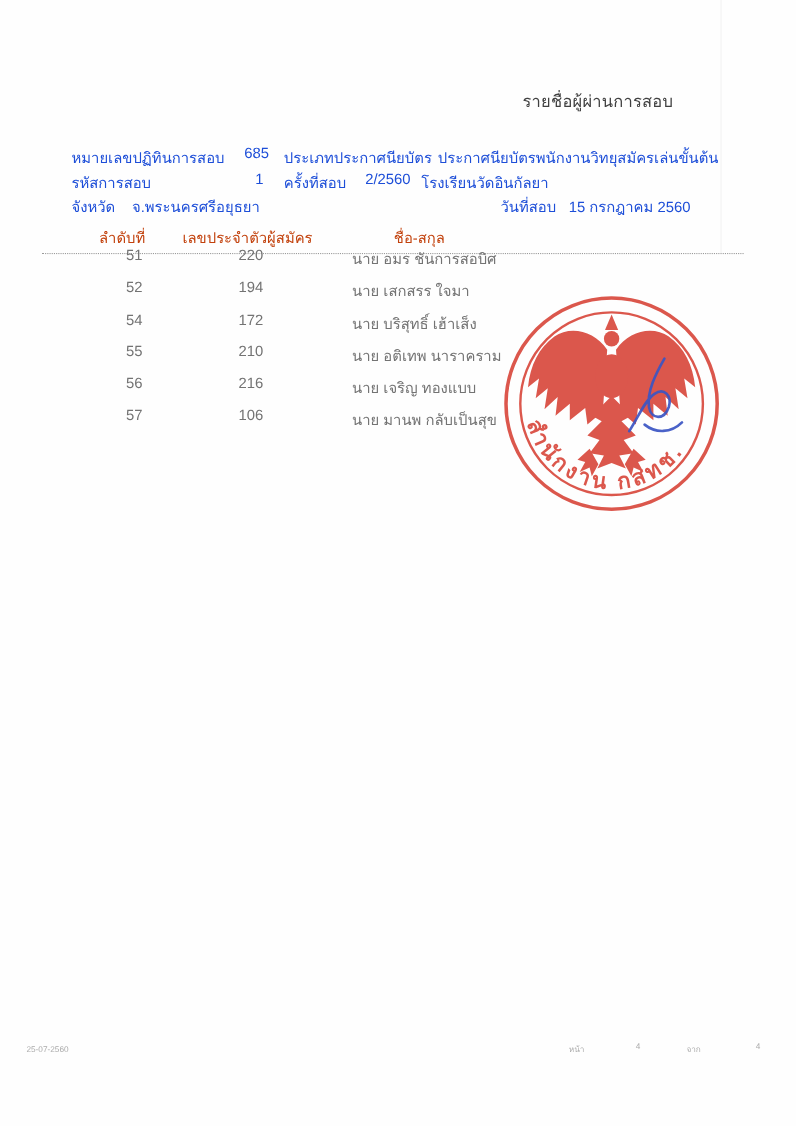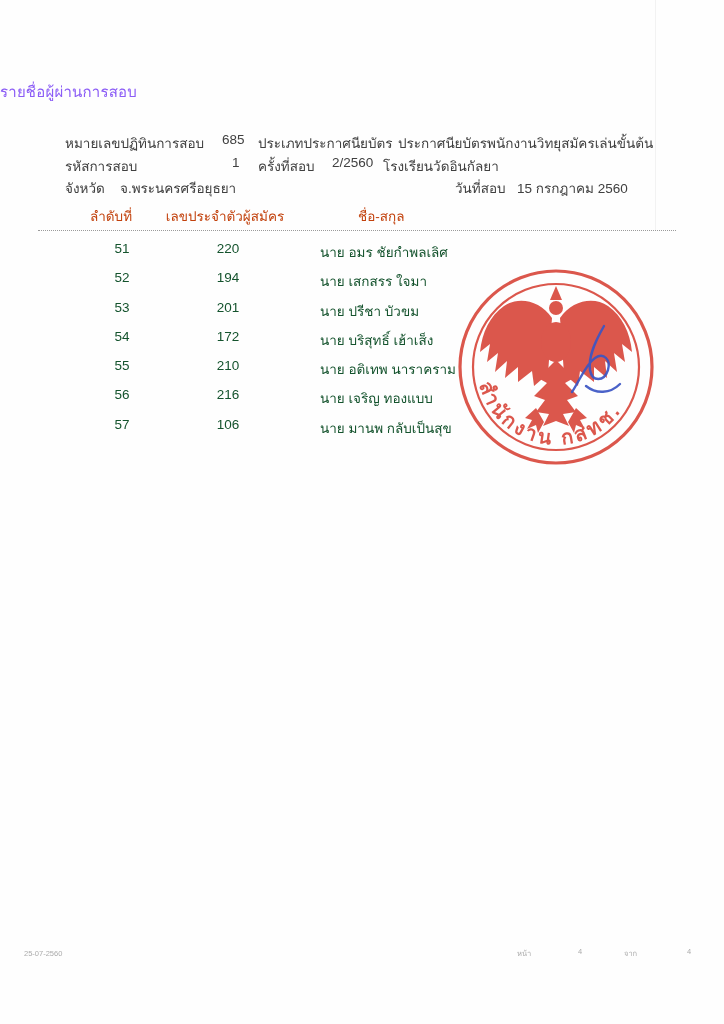--- a/index.html
+++ b/index.html
@@ -15,37 +15,37 @@
     position: absolute; inset: 0;
     background: #fefefe;
   }
   
   .scan-line {
     position: absolute; left: 655px; top: 0; width: 1px; height: 230px;
     background: #f2f2f2;
   }
   .doc-title {
     position: absolute; top: 80px; left: 0; width: 612px;
-    text-align: left;
-    font-size: 15px; color: #8b5cf6;
+    text-align: right;
+    font-size: 15px; color: #404040;
     letter-spacing: 0.2px;
   }
-  .hdr { position: absolute; font-size: 13.5px; color: #404040; white-space: nowrap; }
+  .hdr { position: absolute; font-size: 13.5px; color: #1d4ed8; white-space: nowrap; }
   .r1 { top: 132px; }
   .r2 { top: 155px; }
   .r3 { top: 177px; }
   .tbl-head { position: absolute; top: 205px; left: 0; width: 724px; height: 22px; font-size: 13.5px; color: #c2410c; }
   .tbl-head .h-no   { position: absolute; left: 79px;  width: 64px;  text-align: center; }
   .tbl-head .h-id   { position: absolute; left: 155px; width: 140px; text-align: center; }
   .tbl-head .h-name { position: absolute; left: 358px; }
   .dotted-sep {
     position: absolute; top: 230px; left: 38px; width: 638px; height: 0;
     border-top: 1.5px dotted #9a9a9a;
   }
-  .tbl-body { position: absolute; top: 241px; left: 38px; width: 638px; font-size: 13.5px; color: #14532d; }
+  .tbl-body { position: absolute; top: 224px; left: 38px; width: 638px; font-size: 13.5px; color: #737373; }
   .trow { position: relative; height: 29.3px; }
   .trow .c-no   { position: absolute; left: 54px;  width: 60px; text-align: center; }
   .trow .c-id   { position: absolute; left: 160px; width: 60px; text-align: center; }
   .trow .c-name { position: absolute; left: 282px; white-space: nowrap; }
   .stamp-layer {
     position: absolute; inset: 0;
     pointer-events: none;
   }
   .footer-text { position: absolute; font-size: 7.5px; color: #ababab; white-space: nowrap; margin-top: 12px; }
   .f-date   { left: 24px;  top: 937px; }
@@ -82,31 +82,26 @@
     <span class="h-no">ลำดับที่</span>
     <span class="h-id">เลขประจำตัวผู้สมัคร</span>
     <span class="h-name">ชื่อ-สกุล</span>
   </div>
   <div class="dotted-sep"></div>
 
   <div class="tbl-body">
     <div class="trow">
       <span class="c-no">51</span>
       <span class="c-id">220</span>
-      <span class="c-name">นาย อมร ชัยกำพลเลิศ</span>
+      <span class="c-name">นาย อมร ชันการสอบิศ</span>
     </div>
     <div class="trow">
       <span class="c-no">52</span>
       <span class="c-id">194</span>
       <span class="c-name">นาย เสกสรร ใจมา</span>
-    </div>
-    <div class="trow">
-      <span class="c-no">53</span>
-      <span class="c-id">201</span>
-      <span class="c-name">นาย ปรีชา บัวขม</span>
     </div>
     <div class="trow">
       <span class="c-no">54</span>
       <span class="c-id">172</span>
       <span class="c-name">นาย บริสุทธิ์ เฮ้าเส็ง</span>
     </div>
     <div class="trow">
       <span class="c-no">55</span>
       <span class="c-id">210</span>
       <span class="c-name">นาย อติเทพ นาราคราม</span>

